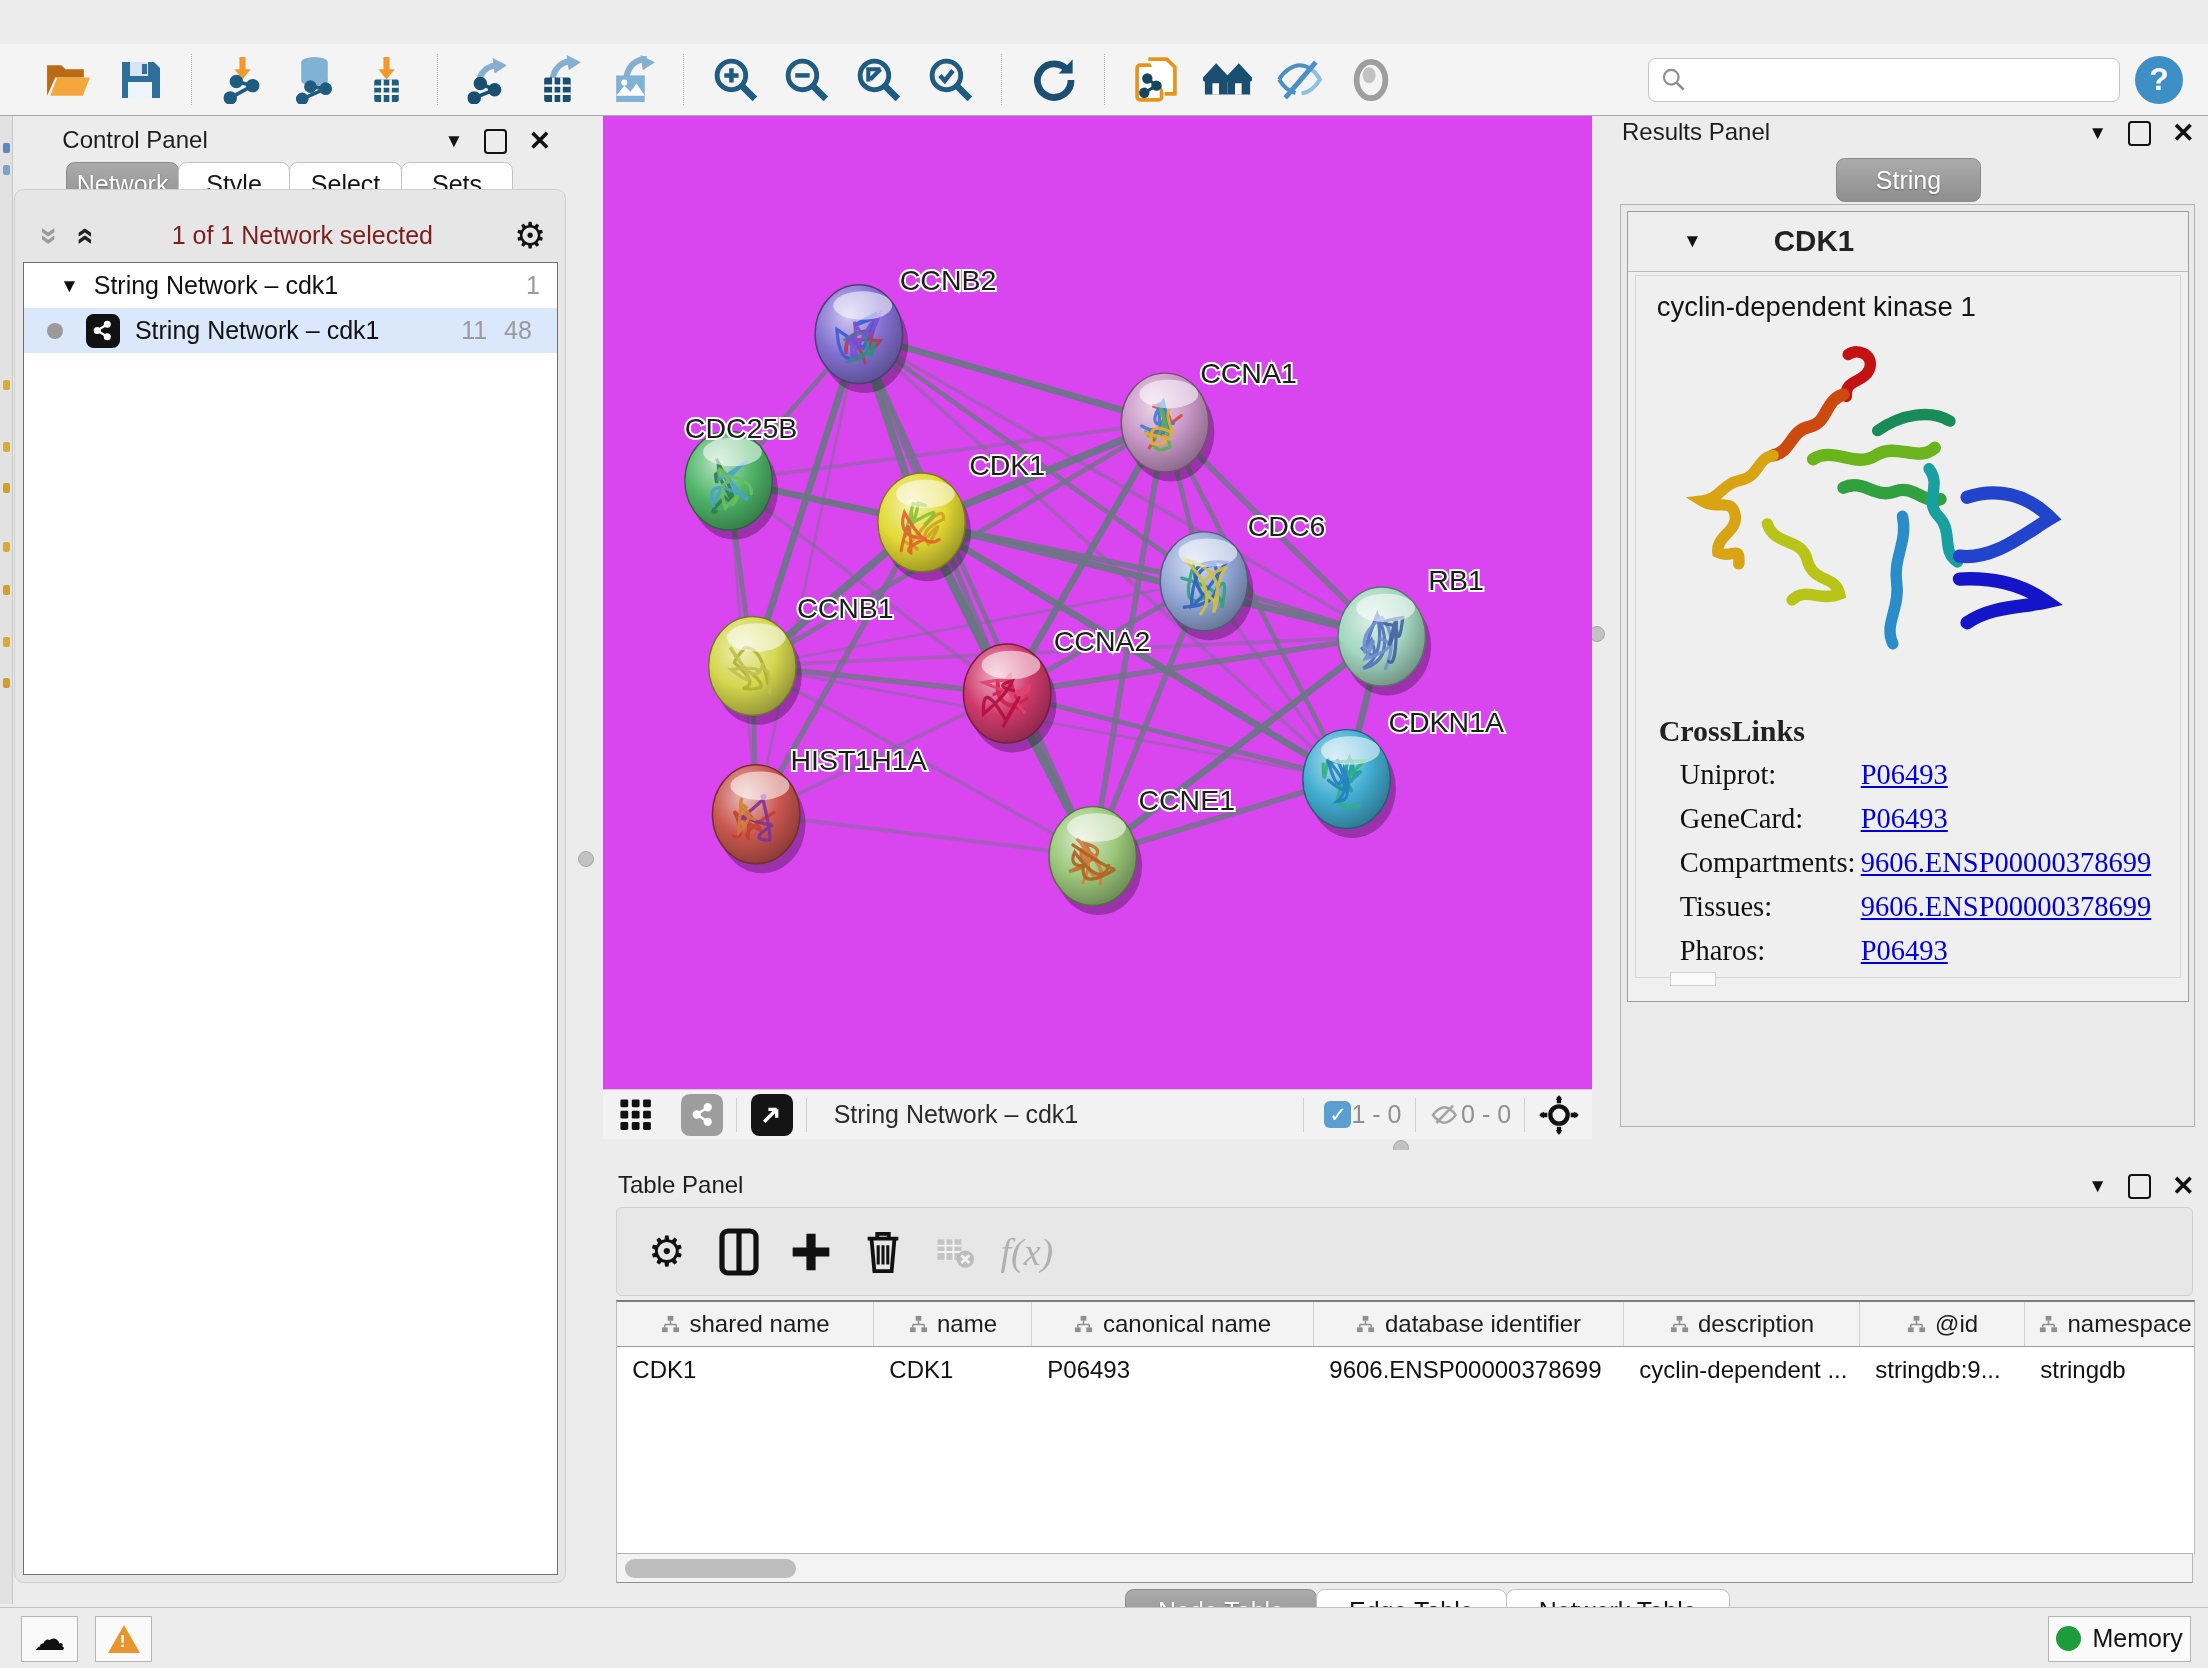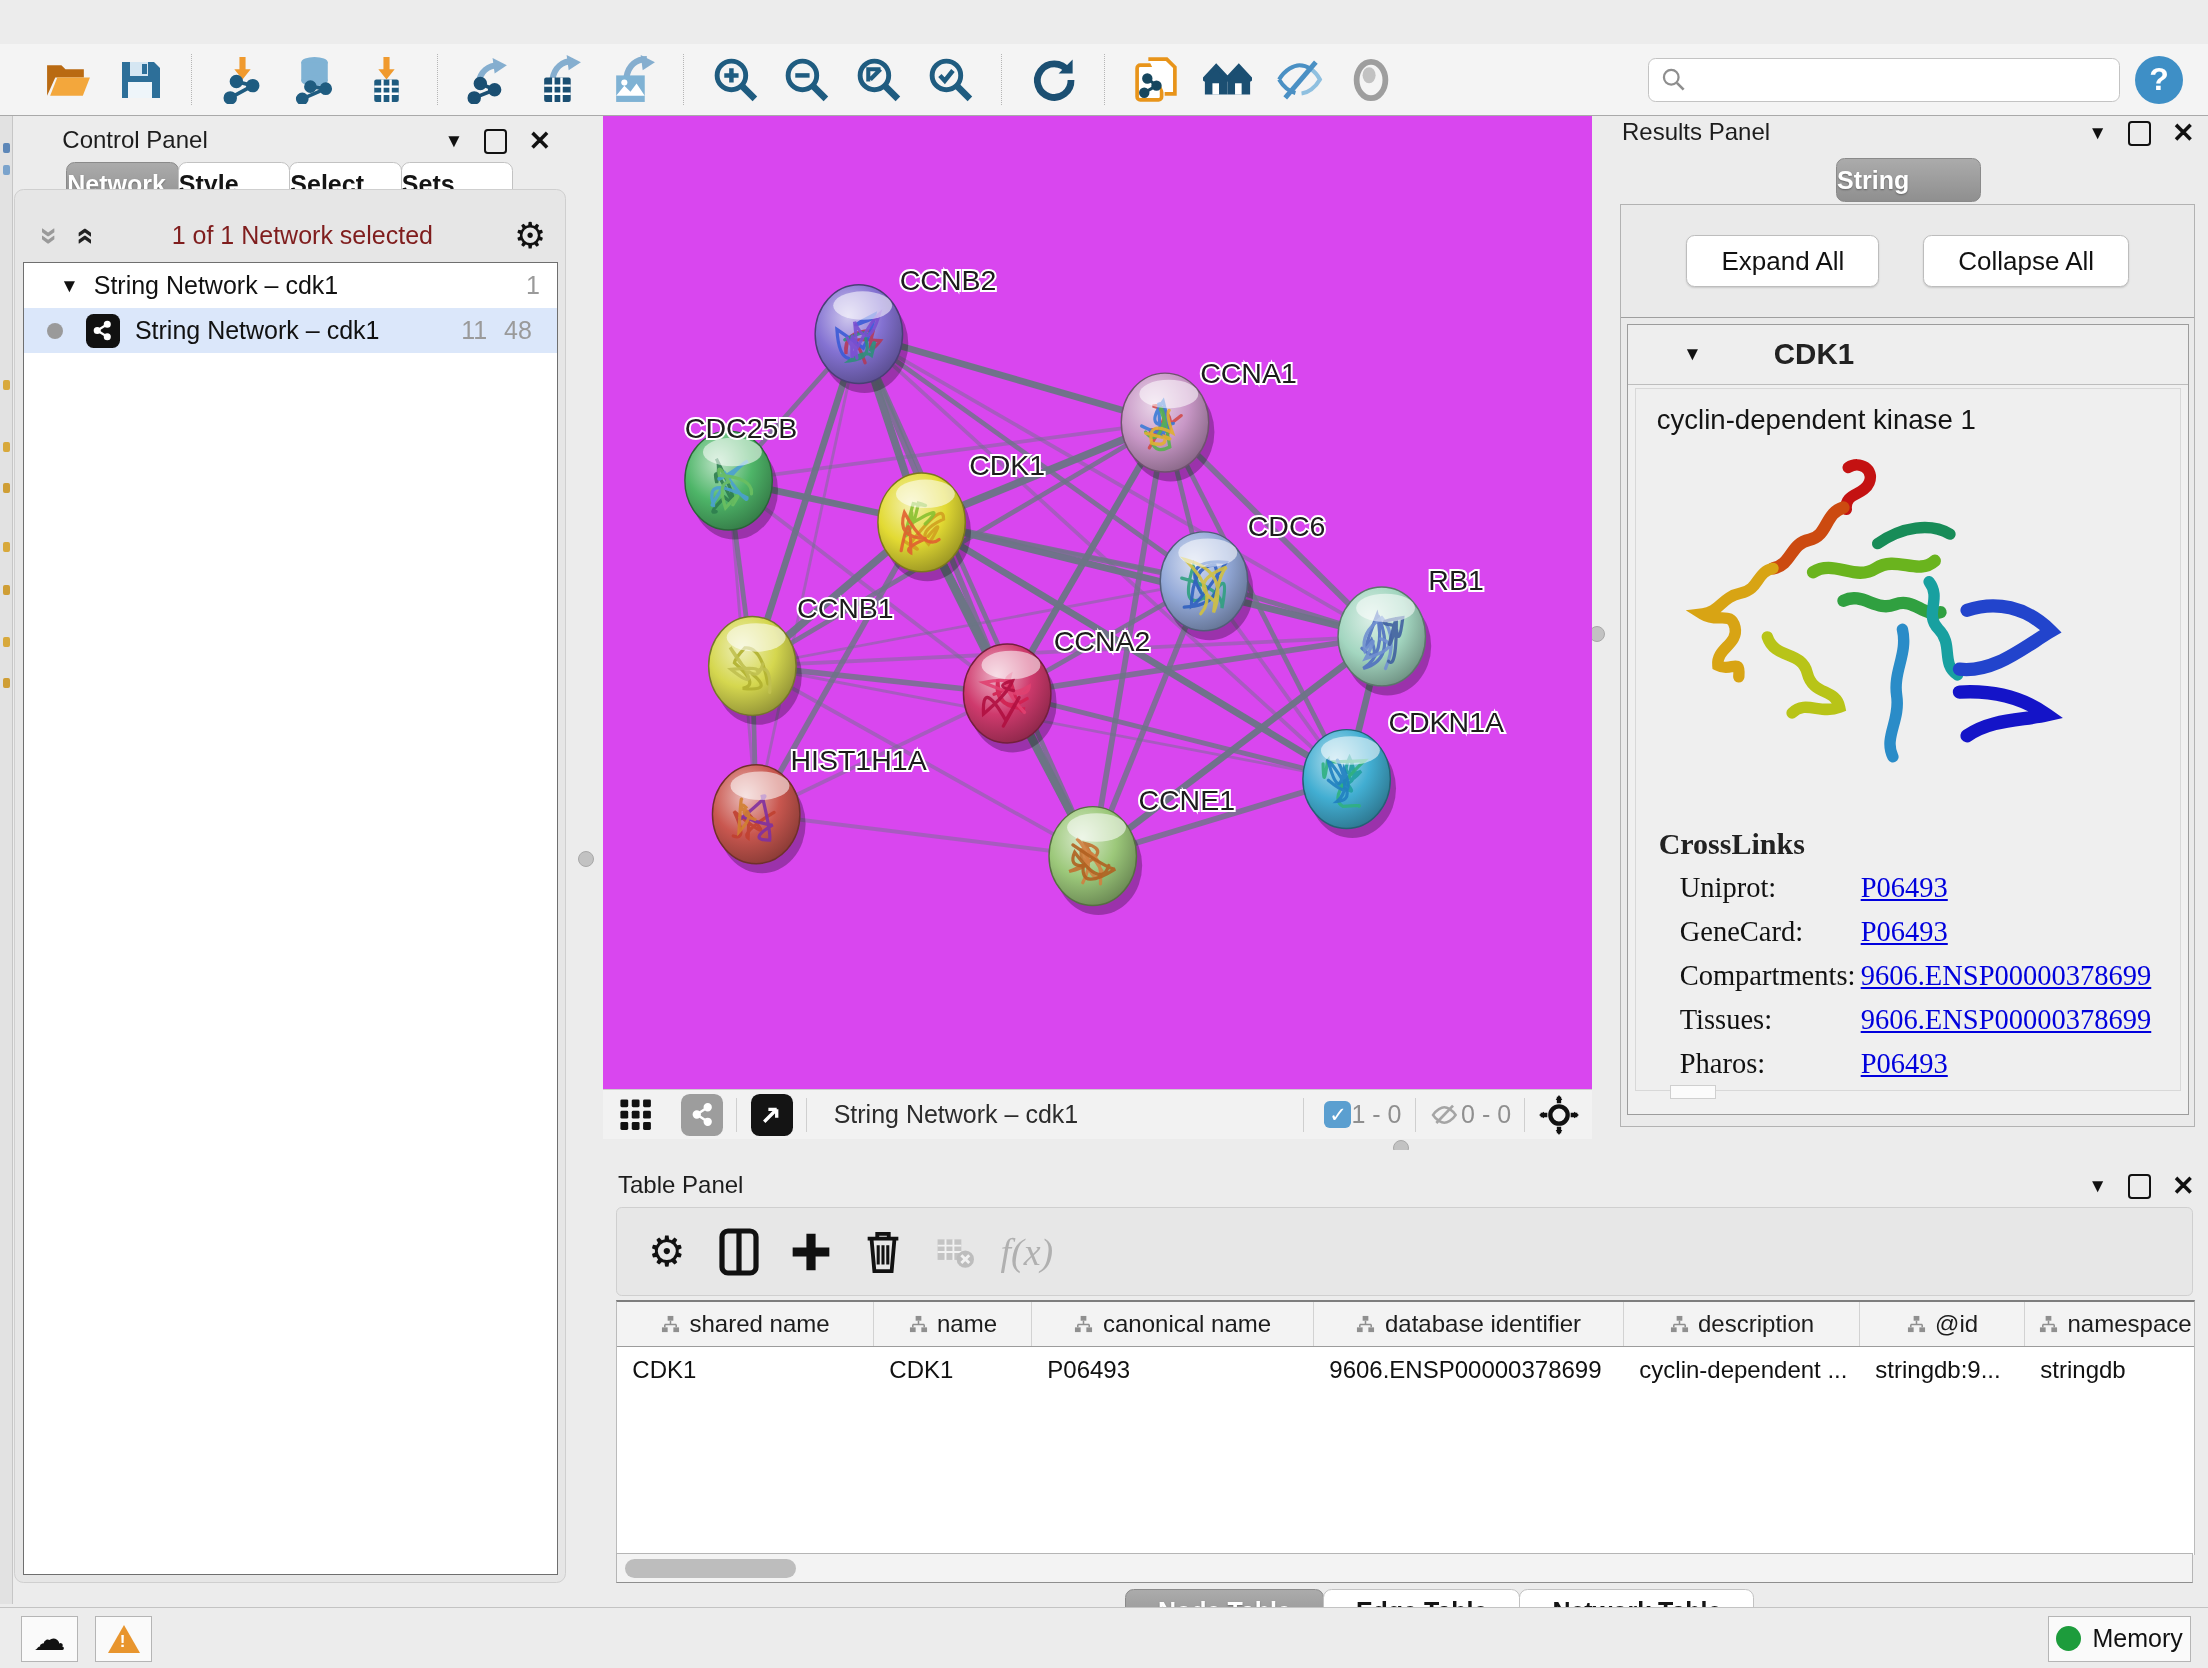--- a/index.html
+++ b/index.html
@@ -28,21 +28,21 @@
     font-weight:bold;display:flex;align-items:center;justify-content:center;margin:0 25px 0 15px;}
 
   
   .panel-title{font-size:24px;color:#1d1d1d;}
   .panel-ctrls{position:absolute;top:0;right:13.3px;display:flex;align-items:center;gap:21px;height:34px;}
   .ctrl-collapse{font-size:19px;color:#111;}
   .ctrl-float{width:19px;height:21px;border:2.9px solid #111;border-radius:3.8px;}
   .ctrl-close{font-size:27px;font-weight:bold;color:#111;}
 
   .tab{border:1px solid #c2c2c2;background:#fff;color:#151515;font-size:25px;
-    padding:6.7px 0;text-align:left;border-radius:8.6px;font-weight:bold;}
+    padding:6.7px 0;text-align:center;border-radius:8.6px;}
   .tab.selected{background:linear-gradient(#ababab,#8f8f8f);color:#fff;border-color:#8a8a8a;
     text-shadow:0 1px 1.9px rgba(0,0,0,.35);}
 
   
   .dock-strip{position:absolute;left:0;top:116px;width:12.4px;height:1488px;background:#e2e2e2;
     border-right:1px solid #c6c6c6;}
   .dock-strip i{position:absolute;left:2.9px;width:7.6px;height:9.5px;border-radius:1.9px;display:block;}
 
   
   .control-panel{position:absolute;left:14.3px;top:124px;width:550px;height:1457px;background:#ececec;}
@@ -655,24 +655,20 @@
 
   <div class="results-panel">
     <span class="panel-title" style="position:absolute;left:15px;top:1.9px;">Results Panel</span>
     <span class="panel-ctrls">
       <span class="ctrl-collapse">▼</span>
       <span class="ctrl-float"></span>
       <span class="ctrl-close">✕</span>
     </span>
     <div class="rp-tab tab selected">String</div>
     <div class="rp-outer">
-      <div class="rp-btnrow">
-        <button class="rp-btn">Expand All</button>
-        <button class="rp-btn">Collapse All</button>
-      </div>
       <div class="rp-entry">
         <div class="rp-entry-head">
           <span class="tri">▼</span>
           <span class="rp-entry-name">CDK1</span>
         </div>
         <div class="rp-entry-body">
           <div class="rp-desc">cyclin-dependent kinase 1</div>
           <svg class="rp-structure" width="476" height="371" viewBox="0 0 500 390">
             <g fill="none" stroke-linecap="round">
               <path d="M205 30c12-8 28 2 22 16s-26 10-24 28" stroke="#c41212" stroke-width="12"></path>

